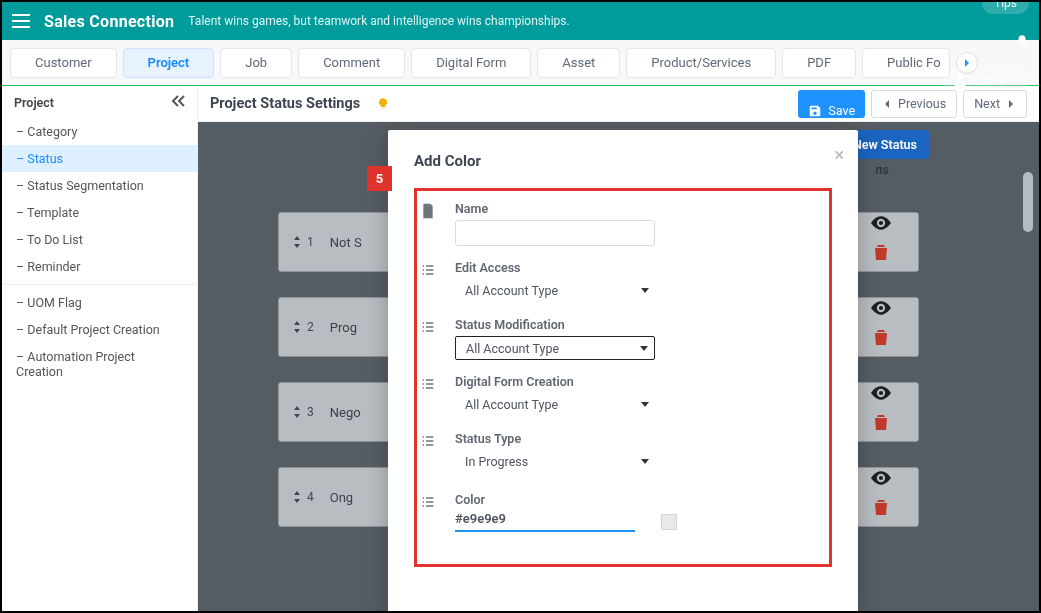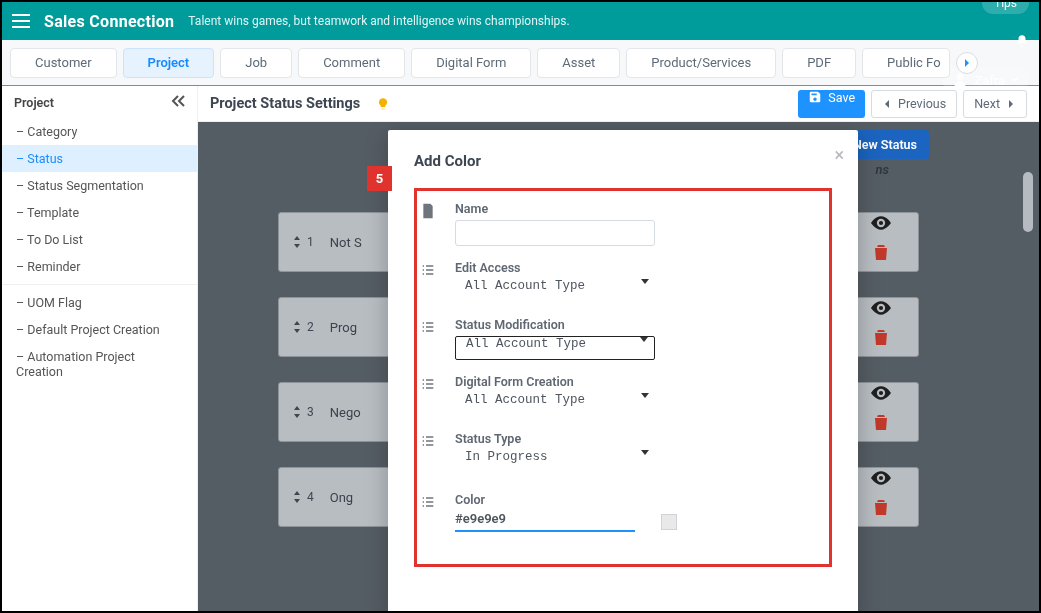--- a/index.html
+++ b/index.html
@@ -35,21 +35,21 @@
   .side-item { padding:6px 14px; color:#555; cursor:pointer; }
   .side-item.active { background:#def0ff; color:#1a8cff; }
   .side-div { height:1px; background:#eef1f4; margin:4px 0; }
 
   
   .content { flex:1; position:relative; }
   .content-head { height:36px; display:flex; align-items:center; padding:0 12px; gap:16px; border-bottom:1px solid #edf0f3; }
   .content-title { font-weight:700; font-size:14.5px; color:#3d4651; }
   .bulb { width:14px; height:14px; fill:#f2b300; }
   .head-actions { margin-left:auto; display:flex; align-items:center; gap:6px; }
-  .btn-save { background:#1e93ff; color:#fff; height:28px; padding:0 10px; border-radius:3px; display:flex; align-items:flex-start; gap:6px; font-size:12.5px; cursor:pointer; }
+  .btn-save { background:#1e93ff; color:#fff; height:28px; padding:0 10px; border-radius:3px; display:flex; align-items:flex-end; gap:6px; font-size:12.5px; cursor:pointer; }
   .btn-save .disk { width:14px; height:14px; fill:#fff; }
   .btn-nav { background:#fff; border:1px solid #d6dbe1; height:28px; padding:0 10px; border-radius:3px; display:flex; align-items:center; gap:6px; font-size:12.5px; cursor:pointer; color:#5f6a78; }
 
   .content-body { position:absolute; top:36px; left:0; right:0; bottom:0; background:#555d64; padding:20px 24px; overflow:hidden; }
   .scroll-rail { position:absolute; right:2px; top:50px; bottom:4px; width:14px; }
   .scroll-thumb { position:absolute; top:0; width:10px; height:60px; background:#b6bbc1; border-radius:5px; }
 
   .add-new { position:absolute; top:8px; right:110px; background:#1b64bf; color:#fff; padding:7px 12px; border-radius:3px; font-size:12.5px; font-weight:600; cursor:pointer; }
 
   .bg-name-col { position:absolute; top:40px; left:200px; font-style:italic; font-size:13px; color:#2f3640; font-weight:600;}
@@ -70,21 +70,21 @@
   .modal-close { position:absolute; top:14px; right:14px; color:#b5b9bd; font-size:18px; cursor:pointer;}
   .modal-title { font-size:15px; font-weight:700; color:#3d4651; margin-bottom:18px;}
 
   .highlight-box { border:3px solid #e1332d; padding:10px 10px 18px 0; }
   .frow { display:flex; align-items:flex-start; gap:16px; margin-bottom:14px; }
   .frow .icon { width:22px; display:flex; justify-content:center; margin-top:2px;}
   .frow .icon svg { width:16px; height:16px; fill:#6e757d; }
   .frow .body { flex:1; }
   .flabel { font-size:12.5px; font-weight:600; color:#5f6772; margin-bottom:4px;}
   .finput { width:200px; height:26px; border:1px solid #d6dbe1; border-radius:3px; padding:0 8px; font-size:12.5px;}
-  .fselect { width:200px; height:24px; border:none; border-bottom:1px solid transparent; font-size:12.5px; color:#4e555e; display:flex; justify-content:space-between; padding:0 6px 0 10px; cursor:pointer;font-family:Liberation Mono, monospace;}
+  .fselect { width:200px; height:24px; border:none; border-bottom:1px solid transparent; font-size:12.5px; color:#4e555e; display:flex; align-items:center; justify-content:space-between; padding:0 6px 0 10px; cursor:pointer;}
   .fselect.boxed { border:1.5px solid #222; border-radius:2px; height:24px; }
   .tri { width:0;height:0;border-left:4px solid transparent;border-right:4px solid transparent;border-top:5px solid #333; }
 
   .color-row { display:flex; align-items:center; gap:26px; }
   .color-val { color:#4e555e; font-size:13px; font-weight:600; }
   .swatch { width:16px; height:16px; background:#e9e9e9; border:1px solid #d0d3d7;}
   .color-underline { height:2px; background:#1e93ff; width:180px; margin-top:4px;}
 
   .chev { width:10px; height:10px; }
 </style>

